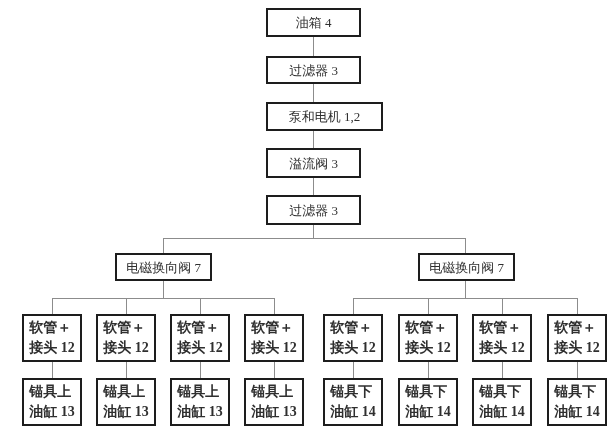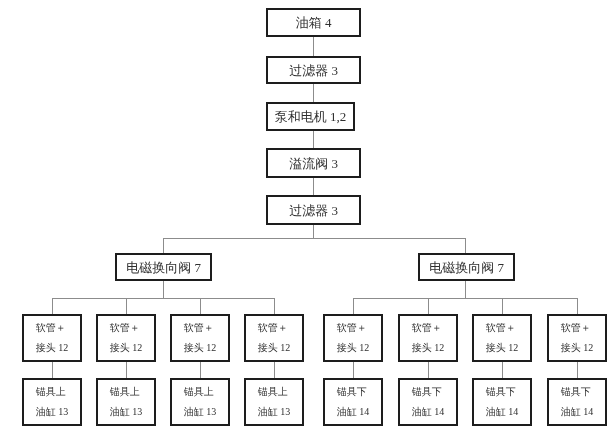--- a/index.html
+++ b/index.html
@@ -23,21 +23,22 @@
     border: 2px solid #1d1d1d;
     background: #ffffff;
     display: flex;
     align-items: center;
     justify-content: center;
     font-size: 13px;
     line-height: 1;
     white-space: nowrap;
   }
   .box.leaf {
-    font-size: 10px;
+    font-size: 14px;
+    font-weight: bold;
   }
   .leaf .lines {
     text-align: left;
     line-height: 20px;
   }
   .vline {
     position: absolute;
     width: 1px;
     background: #8c8c8c;
   }
@@ -51,21 +52,21 @@
 <body>
 
 <div class="canvas">
 
   <div class="box" style="left:266px; top:8px;   width:95px; height:29px;">
       <span>油箱 4</span>
     </div>
   <div class="box" style="left:266px; top:56px;  width:95px; height:28px;">
       <span>过滤器 3</span>
     </div>
-  <div class="box" style="left:266px; top:102px; width:89px; height:29px;">
+  <div class="box" style="left:266px; top:102px; width:117px; height:29px;">
       <span>泵和电机 1,2</span>
     </div>
   <div class="box" style="left:266px; top:148px; width:95px; height:30px;">
       <span>溢流阀 3</span>
     </div>
   <div class="box" style="left:266px; top:195px; width:95px; height:30px;">
       <span>过滤器 3</span>
     </div>
 
   <div class="vline" style="left:313px; top:37px;  height:19px;"></div>

